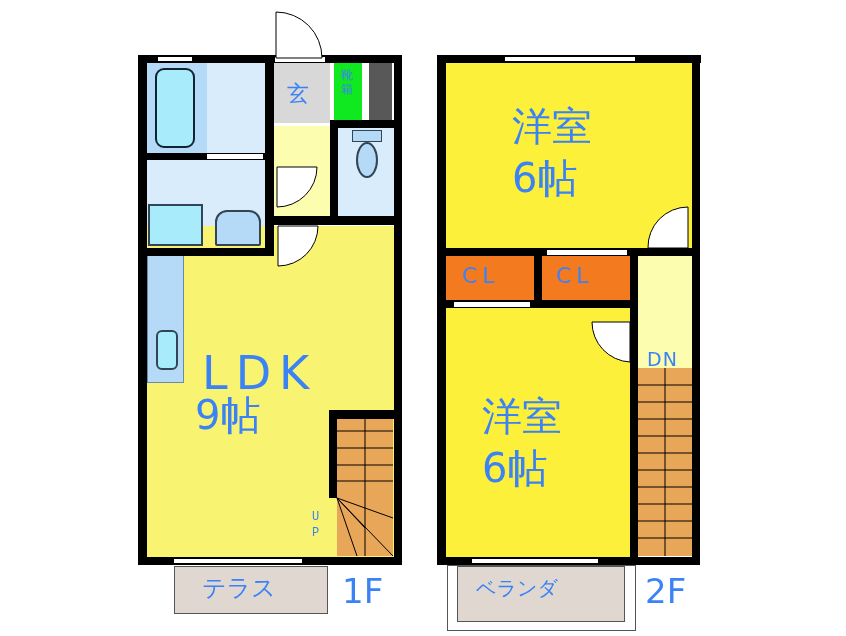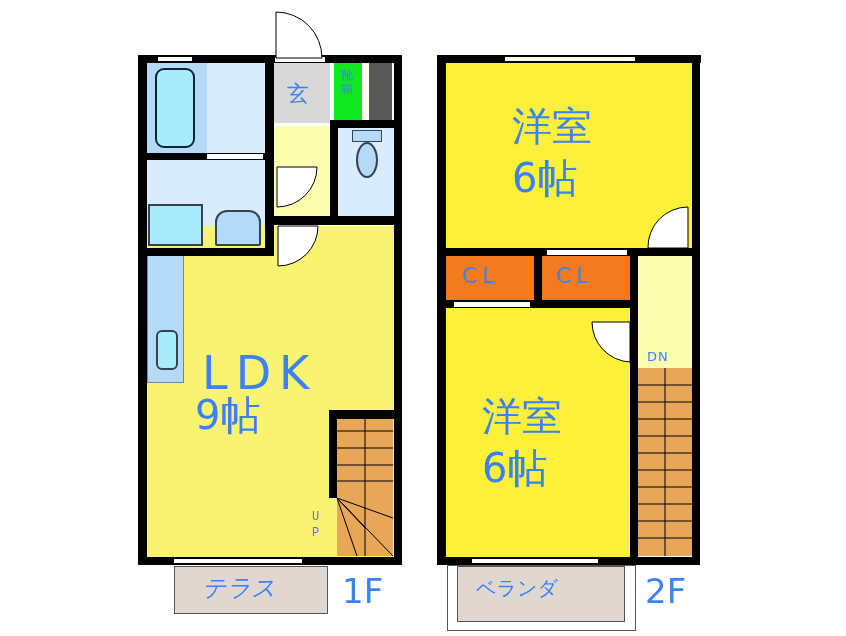--- a/index.html
+++ b/index.html
@@ -77,21 +77,21 @@
     </g>
   </svg>
 
   <div class="lbl" style="left:287px;top:83px;font-size:22px;">玄</div>
   <div class="lbl" style="left:341px;top:68px;font-size:12px;width:12px;white-space:normal;line-height:1.2;">靴箱</div>
   <div class="lbl" style="left:202px;top:350px;font-size:46px;letter-spacing:8px;">LDK</div>
   <div class="lbl" style="left:195px;top:395px;font-size:40px;">9帖</div>
   <div class="lbl" style="left:312px;top:510px;font-size:12px;width:10px;white-space:normal;line-height:1.3;word-break:break-all;font-family:Liberation Mono, monospace;">UP</div>
 
   <div class="abs" style="left:174px;top:566px;width:154px;height:48px;background:#e0d8d0;border:1px solid #555;"></div>
-  <div class="lbl" style="left:202px;top:576px;font-size:24px;font-style:italic;">テラス</div>
+  <div class="lbl" style="left:202px;top:576px;font-size:24px;">テラス</div>
   <div class="lbl" style="left:342px;top:574px;font-size:34px;">1F</div>
 </div>
 
 <div>
   <div class="abs" style="left:446px;top:63px;width:246px;height:185px;background:#fdf03a;"></div>
   <div class="abs" style="left:446px;top:308px;width:186px;height:250px;background:#fdf03a;"></div>
   <div class="abs" style="left:446px;top:256px;width:88px;height:44px;background:#f47a20;"></div>
   <div class="abs" style="left:542px;top:256px;width:88px;height:44px;background:#f47a20;"></div>
   <div class="abs" style="left:638px;top:256px;width:54px;height:112px;background:#fdfdb0;"></div>
   <div class="abs" style="left:638px;top:368px;width:54px;height:188px;background:#e8a658;"></div>
@@ -128,21 +128,21 @@
         <line x1="0" y1="136" x2="54" y2="136"></line>
       <line x1="0" y1="153" x2="54" y2="153"></line>
         <line x1="0" y1="170" x2="54" y2="170"></line>
     </g>
   </svg>
 
   <div class="lbl" style="left:512px;top:106px;font-size:40px;">洋室</div>
   <div class="lbl" style="left:512px;top:158px;font-size:40px;">6帖</div>
   <div class="lbl" style="left:462px;top:265px;font-size:22px;letter-spacing:5px;">CL</div>
   <div class="lbl" style="left:556px;top:265px;font-size:22px;letter-spacing:5px;">CL</div>
-  <div class="lbl" style="left:647px;top:350px;font-size:13px;letter-spacing:1px;">DN</div>
+  <div class="lbl" style="left:647px;top:350px;font-size:19px;letter-spacing:1px;">DN</div>
   <div class="lbl" style="left:482px;top:396px;font-size:40px;">洋室</div>
   <div class="lbl" style="left:482px;top:448px;font-size:40px;">6帖</div>
 
   <div class="abs" style="left:447px;top:565px;width:189px;height:66px;border:1px solid #555;background:#fff;"></div>
   <div class="abs" style="left:457px;top:566px;width:168px;height:56px;background:#e0d8d0;border:1px solid #555;"></div>
   <div class="lbl" style="left:476px;top:578px;font-size:20px;">ベランダ</div>
   <div class="lbl" style="left:645px;top:574px;font-size:34px;">2F</div>
 </div>
 
 </body></html>

